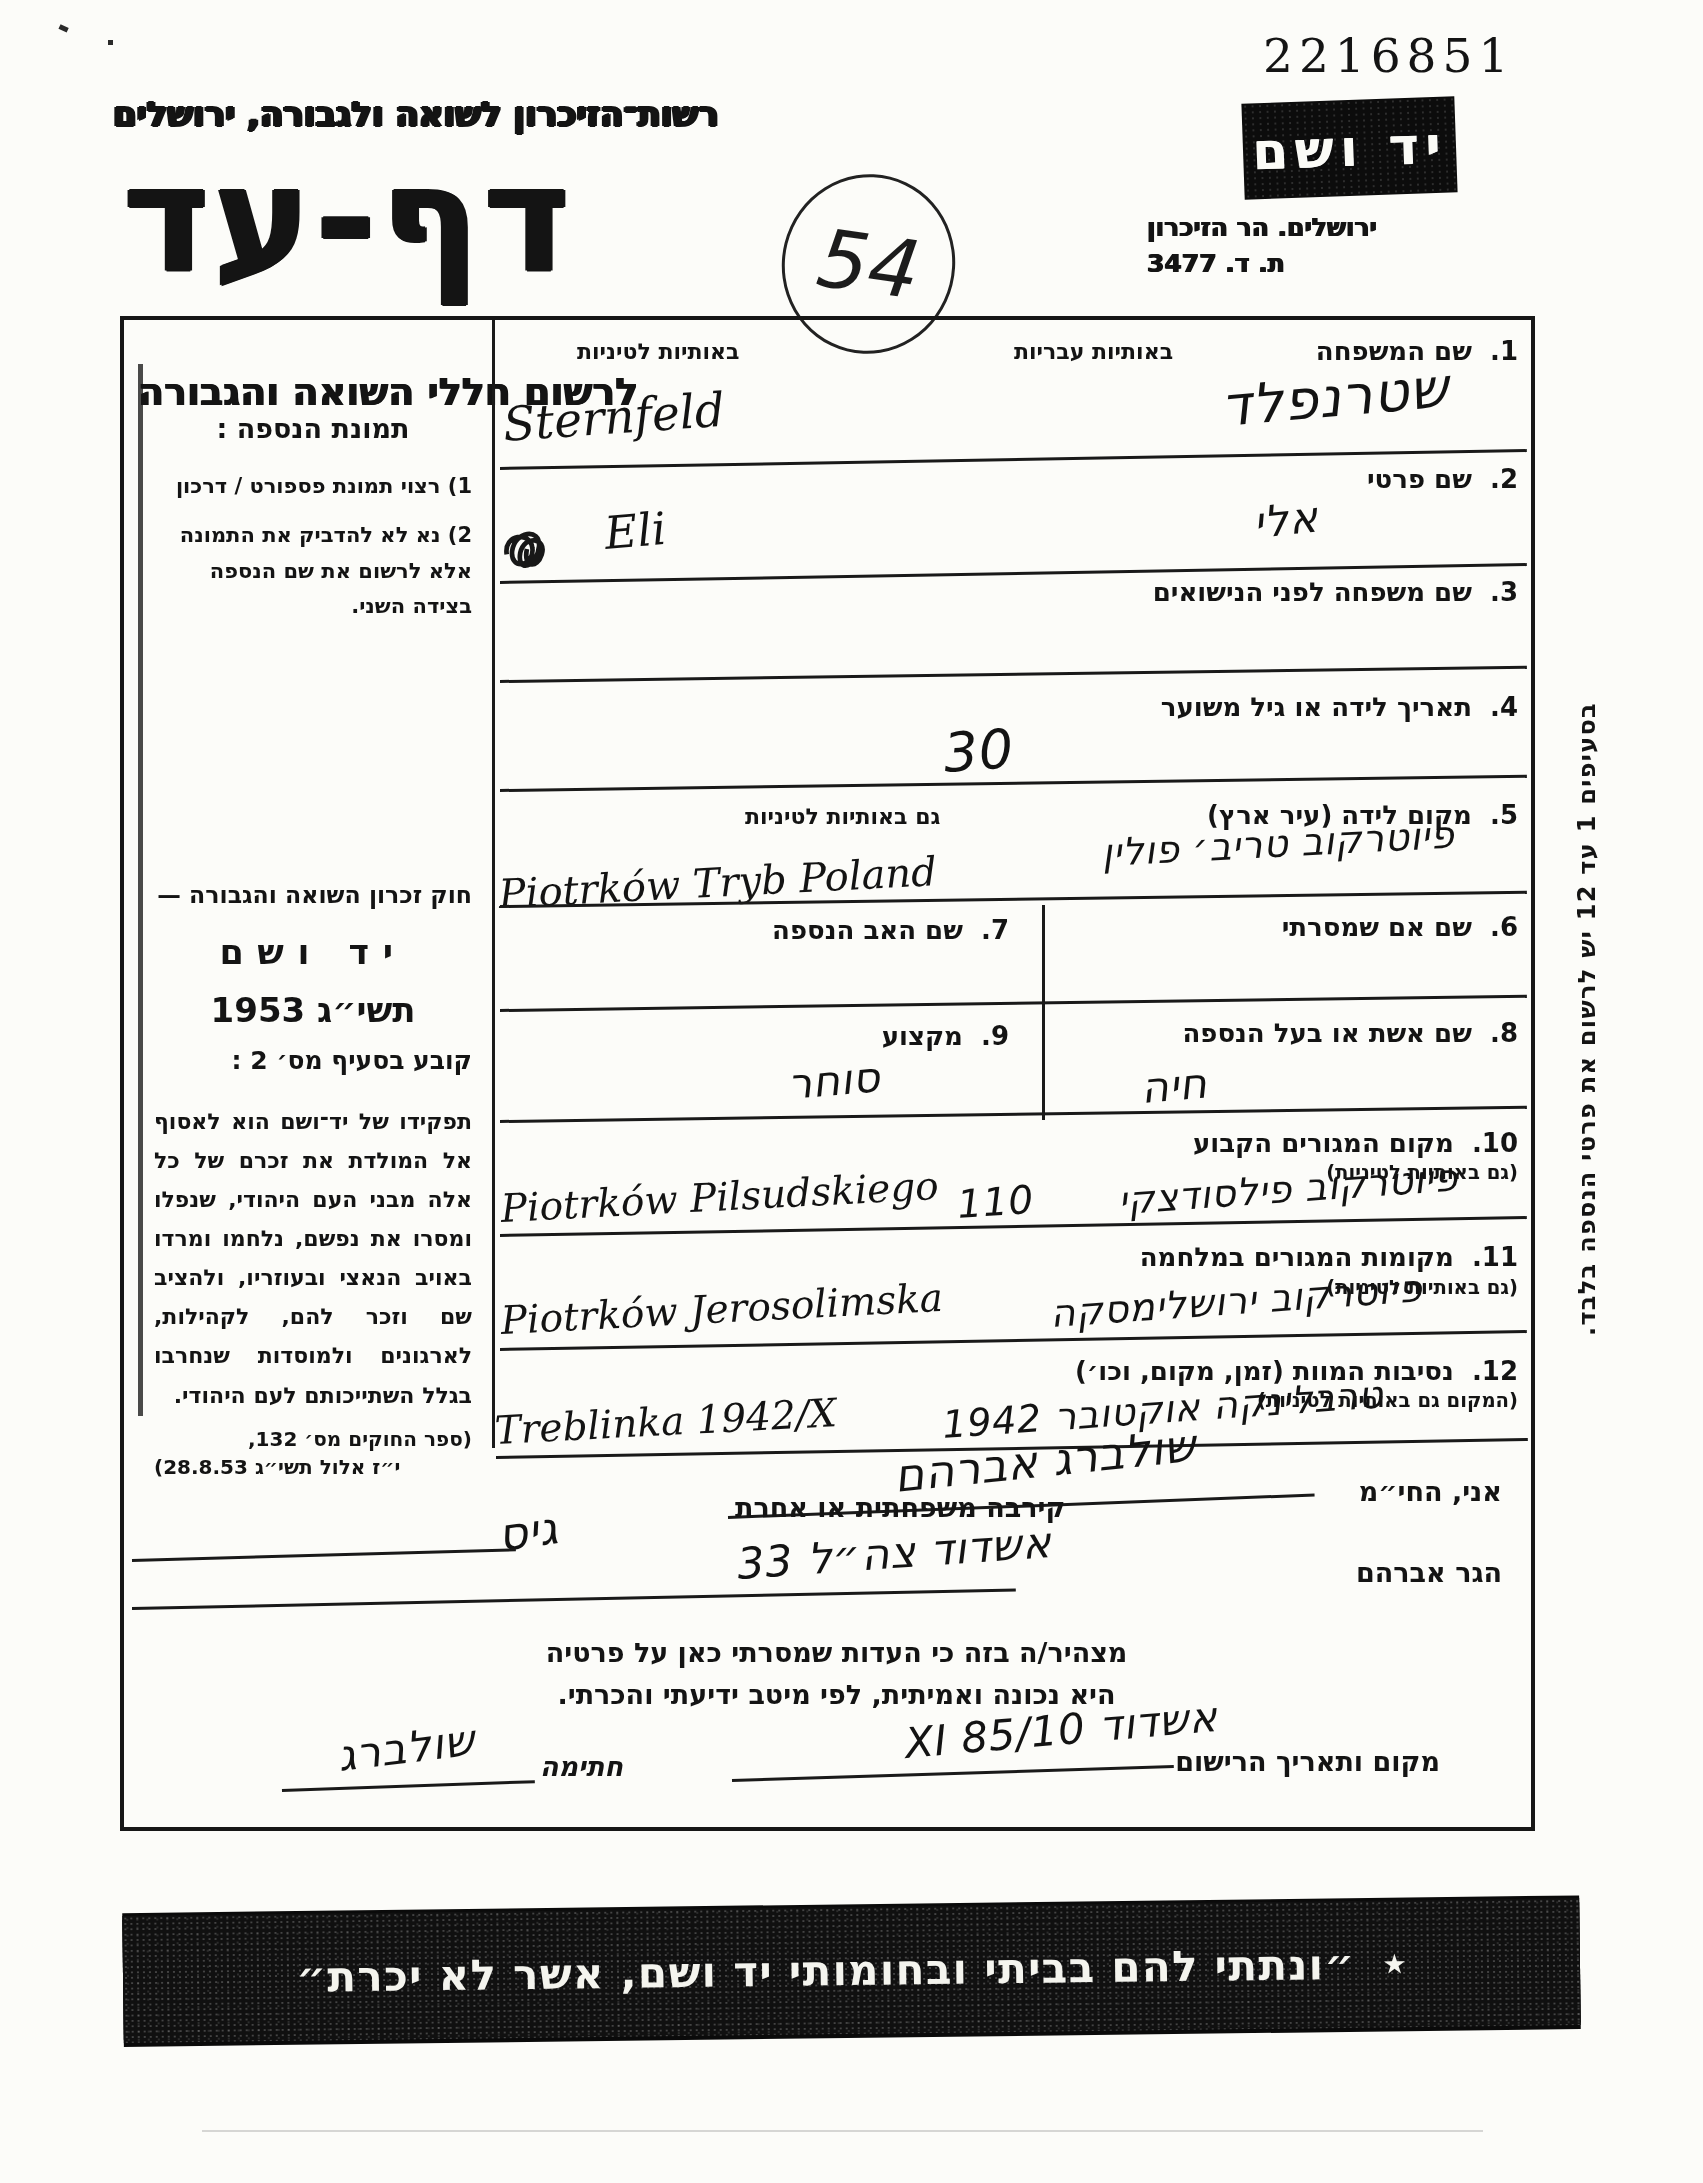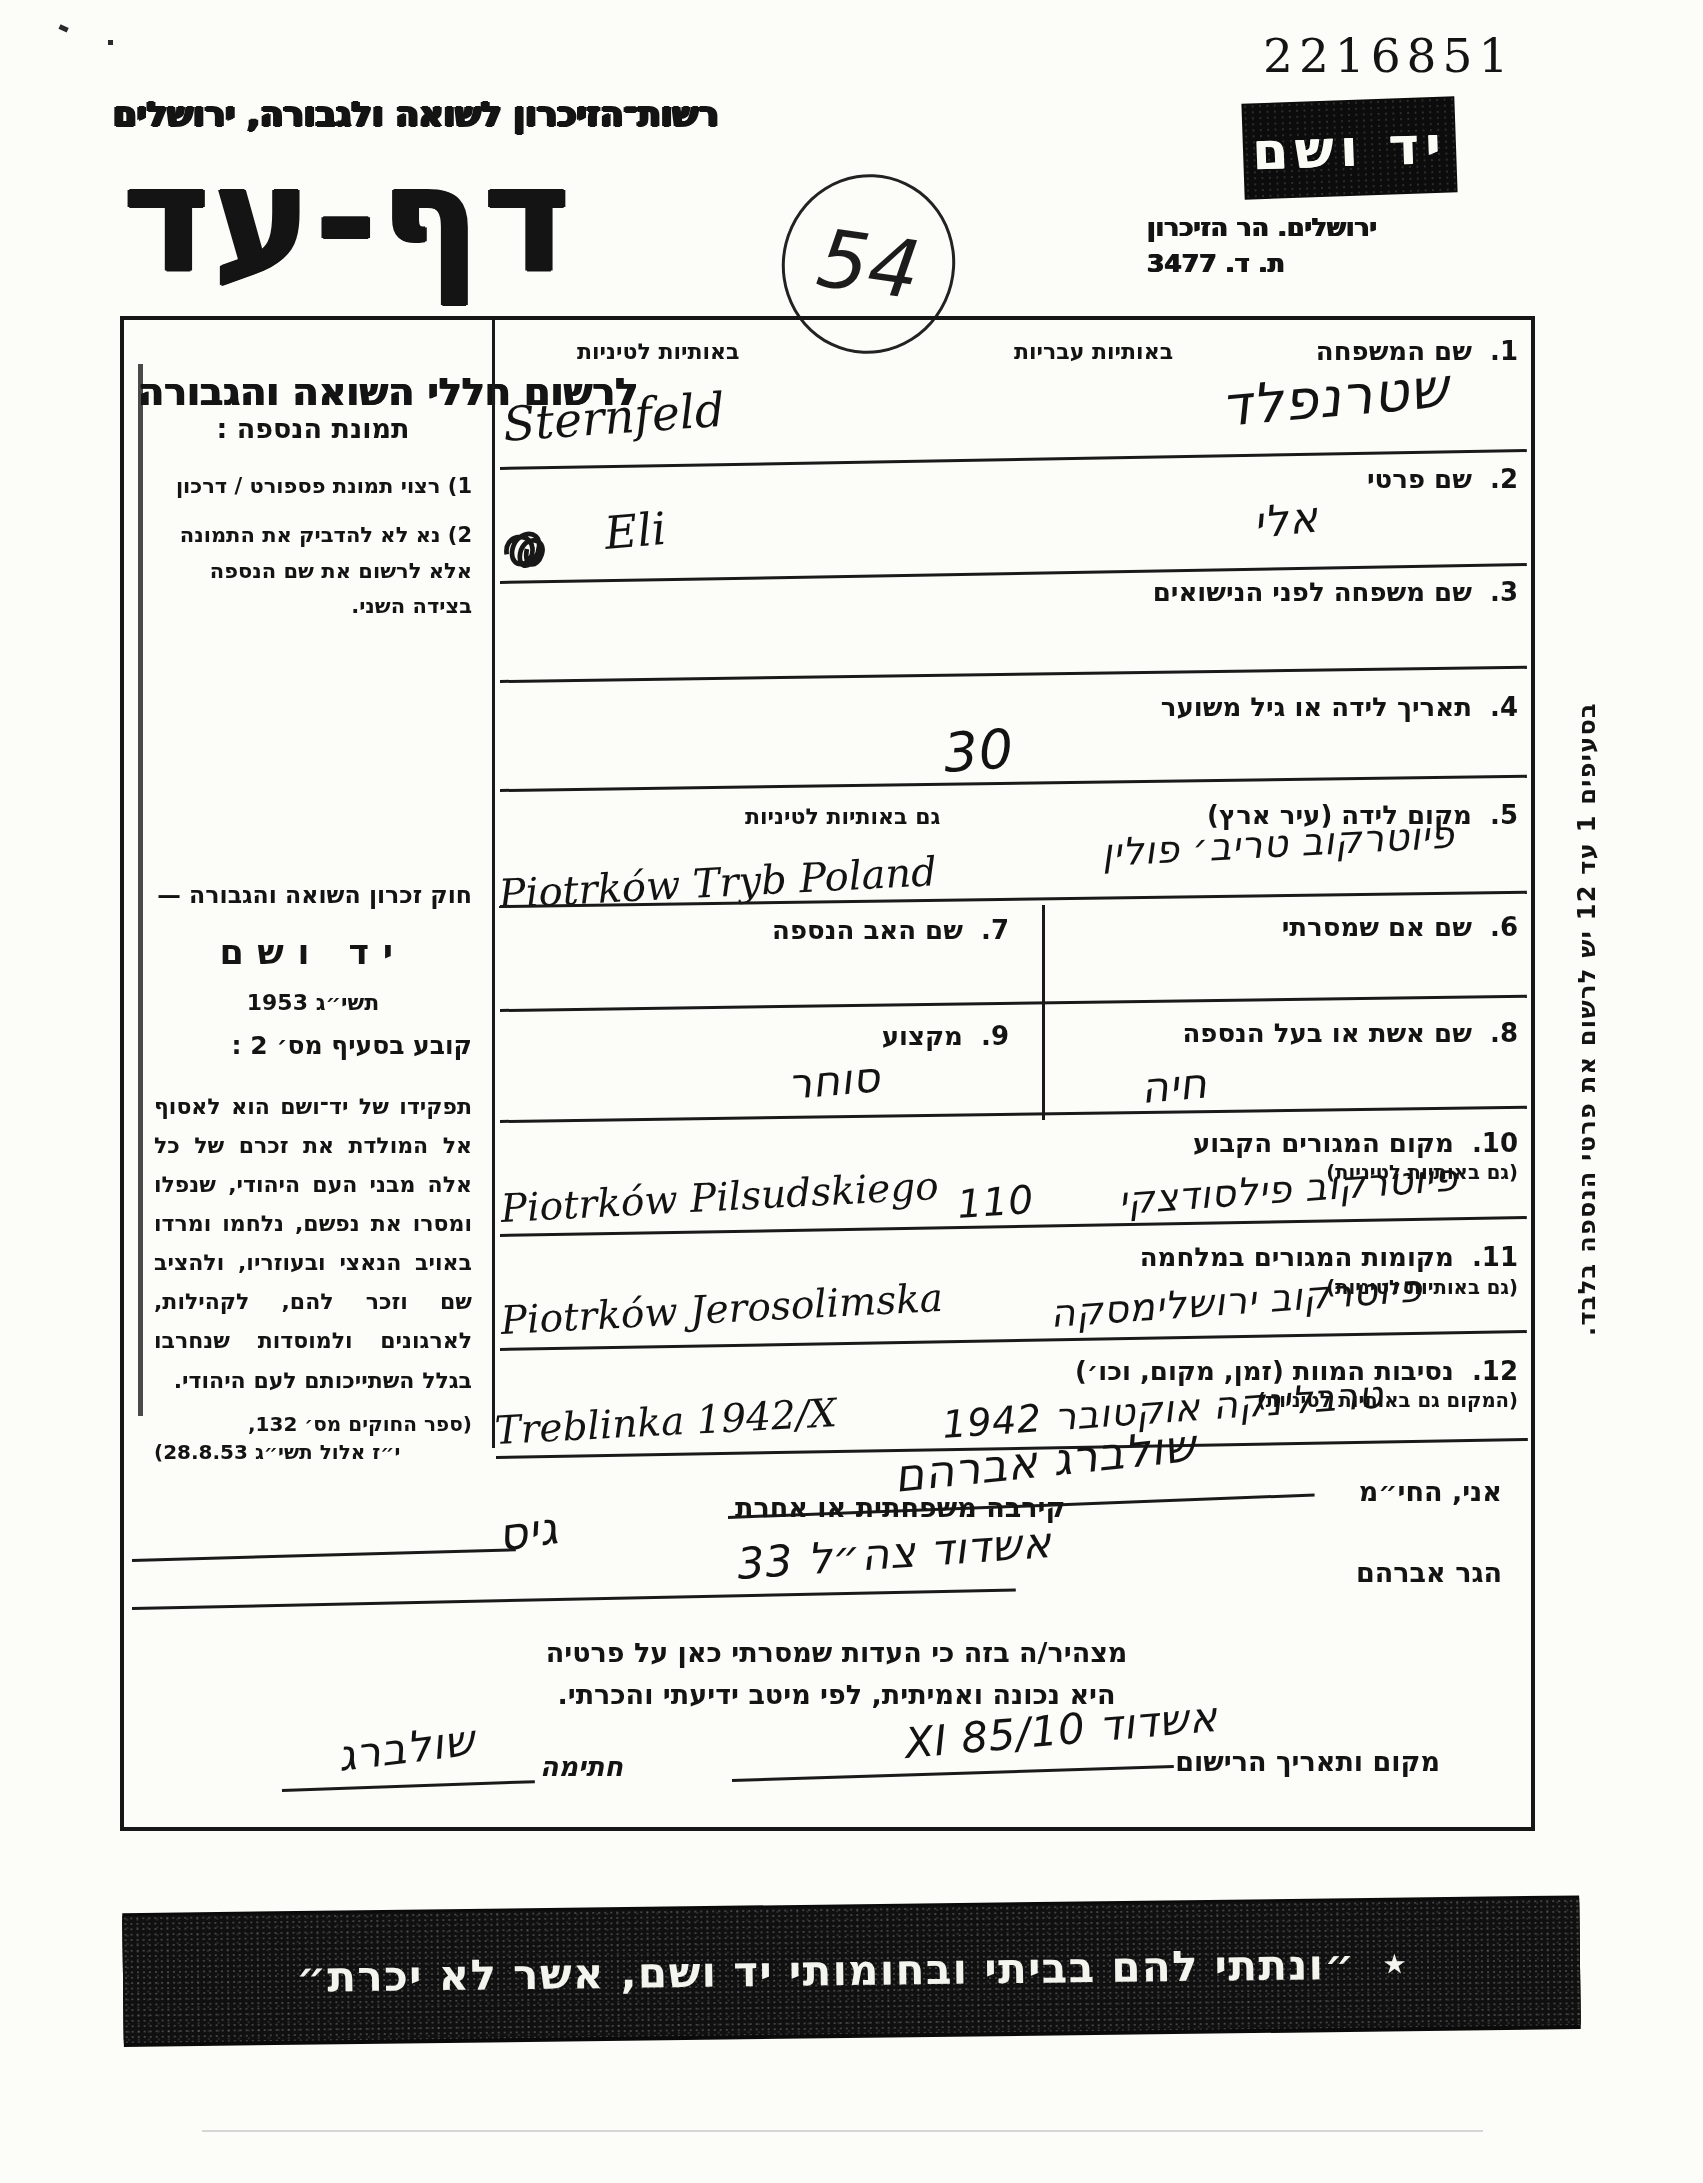--- a/index.html
+++ b/index.html
@@ -43,21 +43,21 @@
     background-size:6px 5.4px,10px 8px;
     transform:rotate(-0.7deg);
     display:flex; align-items:center; justify-content:center; gap:27px;
     box-shadow:0 4px 0 #0a0a0a, 0 -2.7px 0 #0a0a0a;
   }
   #banner .q{color:#f4f4ee; font-size:42px; font-weight:bold; letter-spacing:1.3px; white-space:nowrap;}
   #banner .st{color:#f4f4ee; font-size:27px;}
   #law-box{position:absolute; left:154px; top:881px; width:318px; direction:rtl;}
   #law-box .h{font-size:23.6px; font-weight:bold; text-align:right; white-space:nowrap;}
   #law-box .nm{font-size:35px; font-weight:bold; letter-spacing:13.5px; text-align:center; margin-top:23px;}
-  #law-box .yr{font-size:22px; font-weight:bold; text-align:center; margin-top:17.5px;}
+  #law-box .yr{font-size:34px; font-weight:bold; text-align:center; margin-top:17.5px;}
   #law-box .cl{font-size:25px; font-weight:bold; margin-top:16px;}
   #law-box .bd{font-size:22px; font-weight:bold; text-align:justify; line-height:1.78; margin-top:27px;}
   #law-box .c1,#law-box .c2{font-size:20px; font-weight:bold; margin-top:12px; text-align:right;}
   #law-box .c2{margin-top:4px; text-align:left;}
   #photo-box{position:absolute; left:154px; top:413px; width:318px; direction:rtl;}
   #photo-box .t{font-size:27px; font-weight:bold; text-align:center;}
   #photo-box .n1{font-size:21px; font-weight:bold; margin-top:30px; white-space:nowrap;}
   #photo-box .n2{font-size:21px; font-weight:bold; margin-top:20px; line-height:1.7; text-align:right;}
   #v-note{
     position:absolute; left:1231px; top:1044px; width:715px; height:31px;

